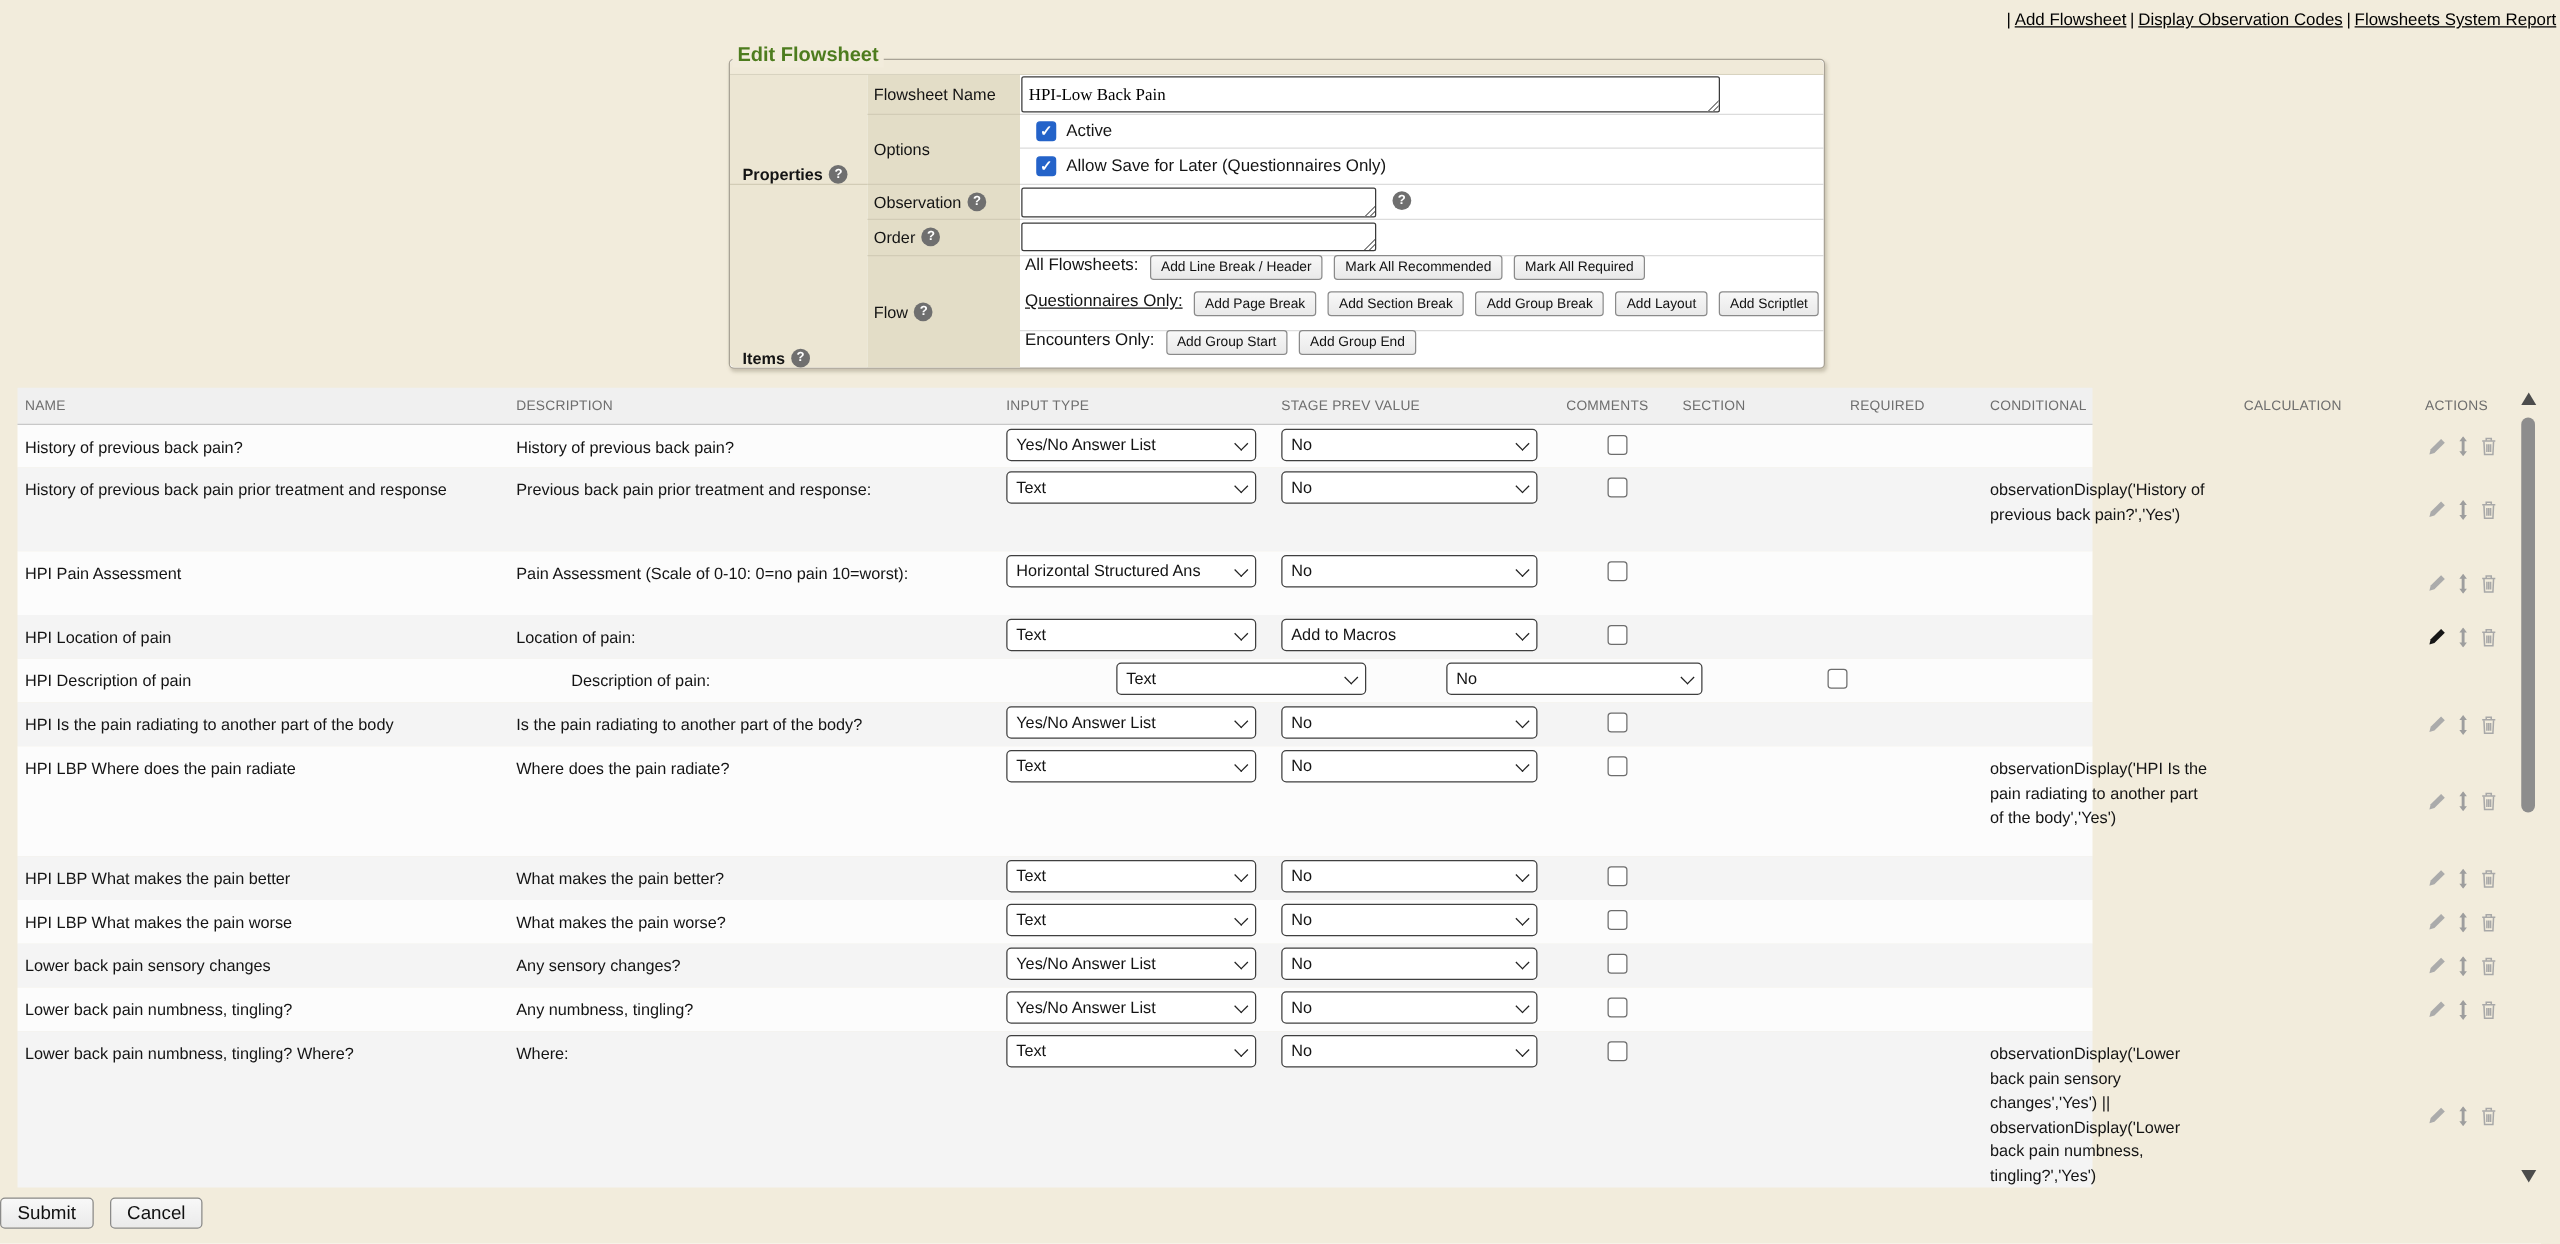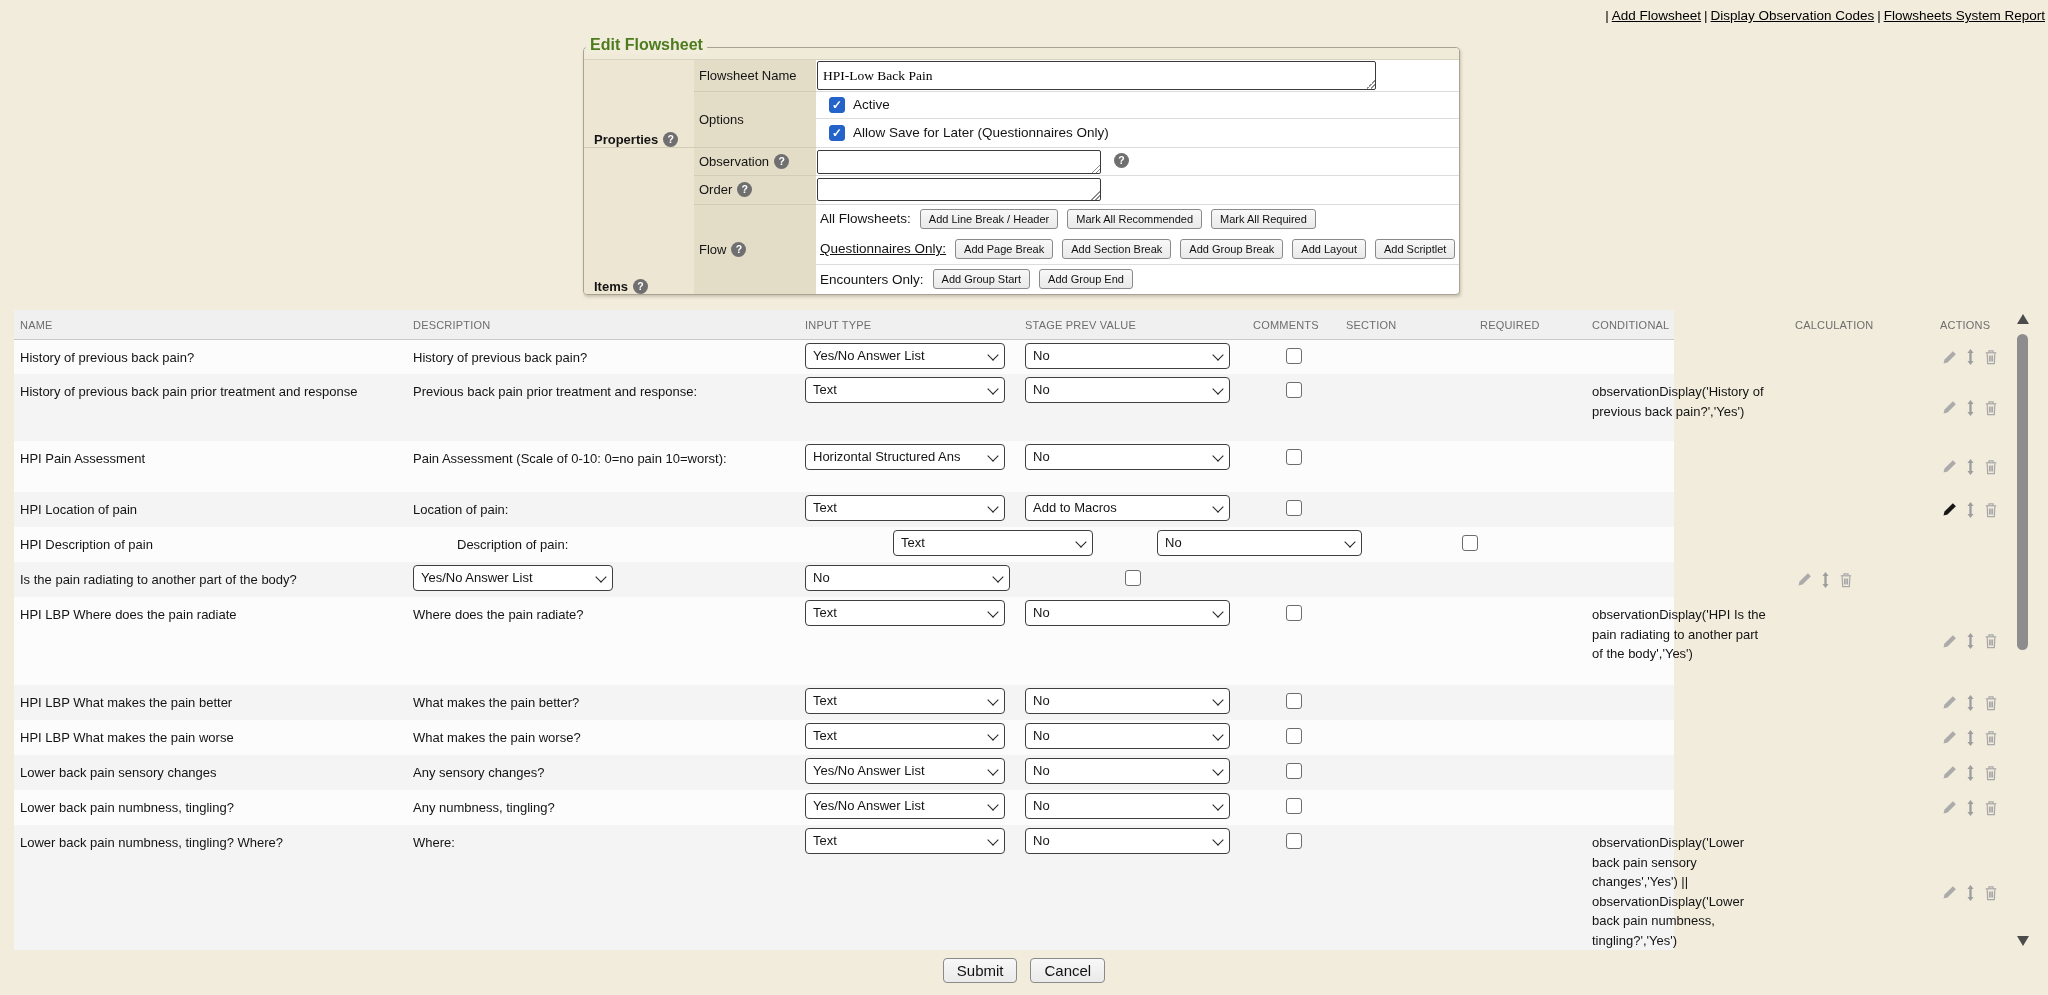--- a/index.html
+++ b/index.html
@@ -39,21 +39,21 @@
   .grip{position:absolute;right:0;bottom:0;width:10px;height:10px;
         background:linear-gradient(135deg,transparent 0 55%,#8a8a8a 55% 63%,transparent 63% 75%,#8a8a8a 75% 83%,transparent 83%);}
   .opt-rows{position:absolute;left:232px;top:43px;right:1px;z-index:3;}
   .opt-row{display:flex;align-items:center;gap:8px;padding-left:13px;}
   .cb{width:16px;height:16px;border:1.5px solid #6d6d6d;border-radius:3px;background:#fff;
       box-sizing:border-box;flex:0 0 auto;}
   .cb.on{background:#2463c9;border-color:#2463c9;color:#fff;font-size:12px;font-weight:bold;
          line-height:14px;text-align:center;}
   .opt-lab{font-size:13.5px;}
   .flow-rows{position:absolute;left:232px;top:156px;right:2px;z-index:3;}
-  .flow-row{display:flex;align-items:center;gap:9px;padding-left:4px;}
+  .flow-row{display:flex;align-items:flex-start;gap:9px;padding-left:4px;}
   .flow-lab{font-size:13.5px;white-space:nowrap;}
   .flow-lab.u{text-decoration:underline;}
   .btn-s{font-family:"Liberation Sans",sans-serif;font-size:11px;color:#111;
          padding:3px 8px;border:1px solid #8a8a8a;border-radius:3px;
          background:linear-gradient(#f8f8f8,#e9e9e9);white-space:nowrap;cursor:pointer;}
 
   
   .tablewrap{position:absolute;left:0;top:310px;width:2048px;height:640px;overflow:hidden;}
   .table{position:absolute;left:14px;top:0;width:1660px;}
   .tr{display:grid;grid-template-columns:393px 392px 220px 228px 93px 134px 112px 203px 145px 78px;}
@@ -80,21 +80,21 @@
 
   
   .sb{position:absolute;left:2014px;top:0;width:18px;height:640px;}
   .sb-up{position:absolute;top:4px;left:3px;width:0;height:0;
          border-left:6px solid transparent;border-right:6px solid transparent;border-bottom:10px solid #4c4c4c;}
   .sb-dn{position:absolute;bottom:4px;left:3px;width:0;height:0;
          border-left:6px solid transparent;border-right:6px solid transparent;border-top:10px solid #4c4c4c;}
   .sb-th{position:absolute;top:24px;left:3px;width:11px;height:316px;background:#8d8d8d;border-radius:6px;}
 
   
-  .footer{position:absolute;top:958px;left:0;width:2048px;display:flex;justify-content:center;gap:13px;}
+  .footer{position:absolute;top:958px;left:0;width:2048px;display:flex;gap:13px;}
   .btn-l{font-family:"Liberation Sans",sans-serif;font-size:15px;color:#111;padding:3px 13px;
          border:1px solid #8a8a8a;border-radius:4px;background:linear-gradient(#f8f8f8,#eaeaea);cursor:pointer;}
 </style>
 </head>
 <body>
 
 <div class="canvas">
 
   <div class="top-links" id="top-links"><span class="sep">|</span><a class="hlink">Add Flowsheet</a><span class="sep">|</span><a class="hlink">Display Observation Codes</a><span class="sep">|</span><a class="hlink">Flowsheets System Report</a></div>
 
@@ -410,20 +410,23 @@
                 <path d="M2 4.2h12"></path>
                 <path d="M5.7 4V2h4.6v2"></path>
                 <path d="M3.6 4.7l.6 11.8h7.6l.6-11.8"></path>
                 <path d="M6.3 7.2v7M8 7.2v7M9.7 7.2v7"></path>
               </svg>
             </span>
           </div>
         </div>
         <div class="tr" style="height: 35px; background: rgb(244, 244, 244);">
           <div class="tcell">
+            <span class="cellw" style="max-width: 365px;">HPI Is the pain radiating to another part of the body</span>
+          </div>
+          <div class="tcell">
             <span class="cellw" style="max-width: 340px;">Is the pain radiating to another part of the body?</span>
           </div>
           <div class="selwrap">
             <div class="sel" style="width: 200px;"><span>Yes/No Answer List</span><span class="chev"></span></div>
           </div>
           <div class="selwrap">
             <div class="sel" style="width: 205px;"><span>No</span><span class="chev"></span></div>
           </div>
           <div class="ccell">
             <div class="ucb"></div>

